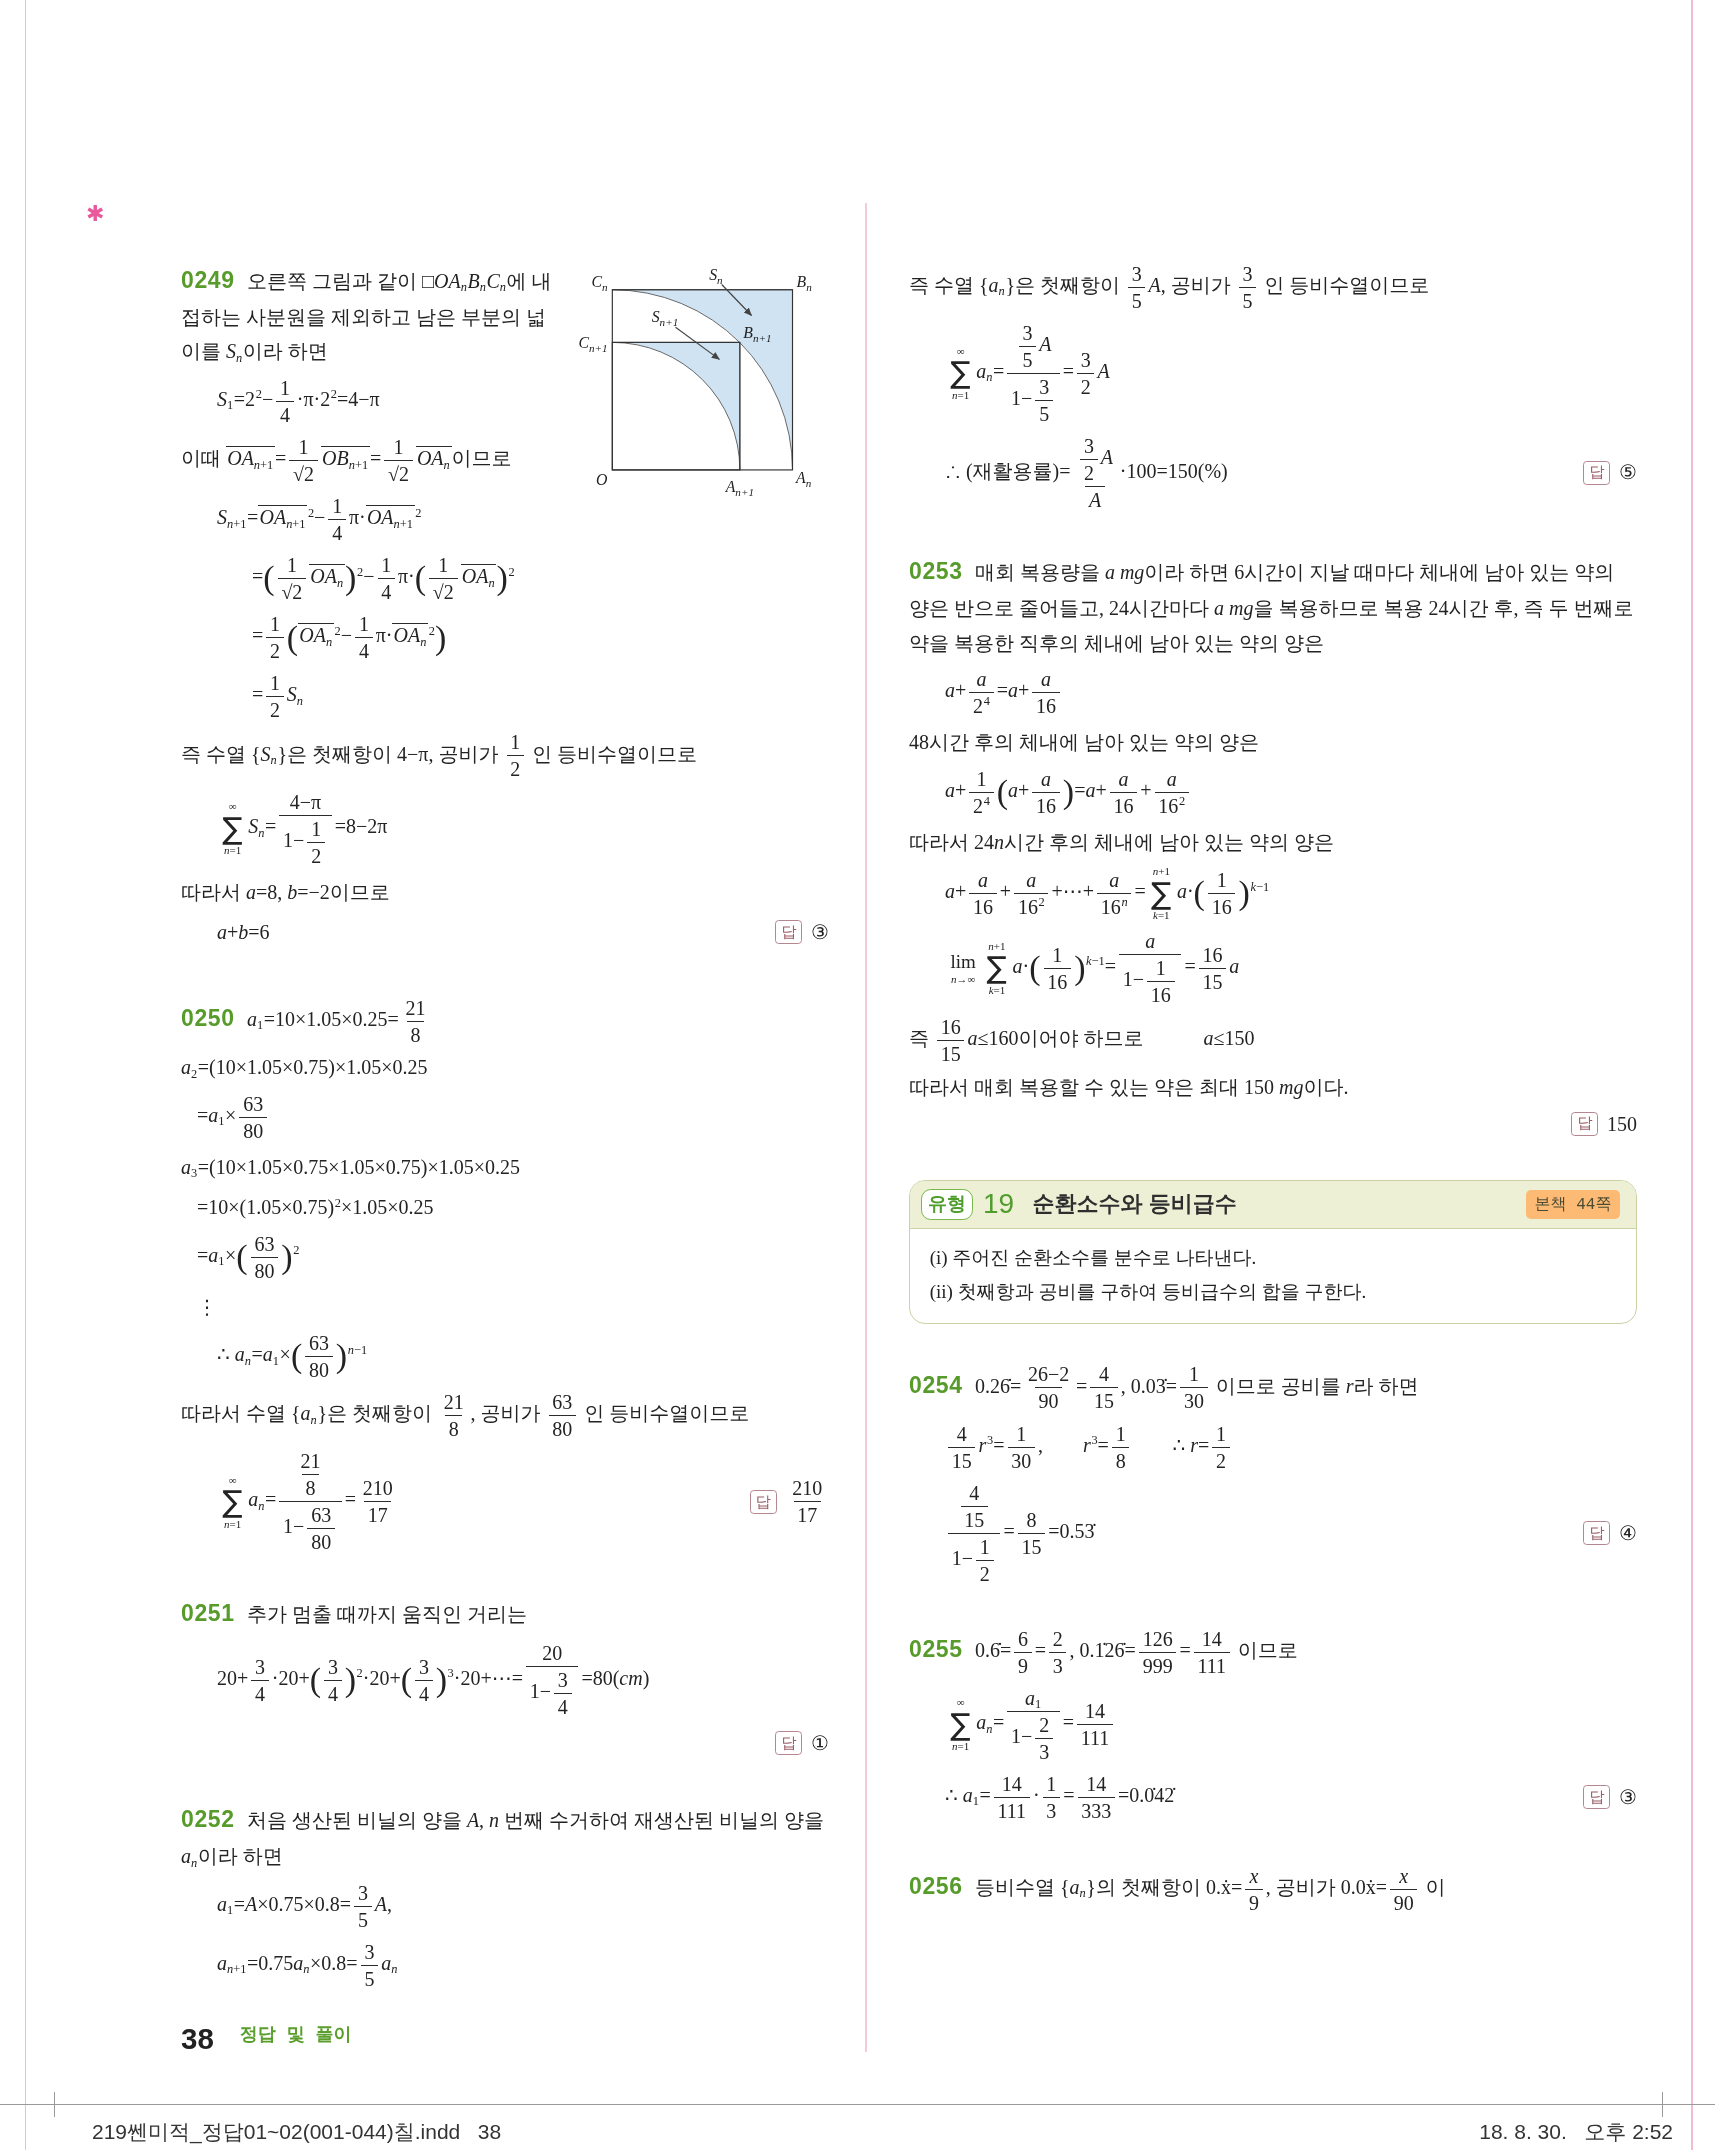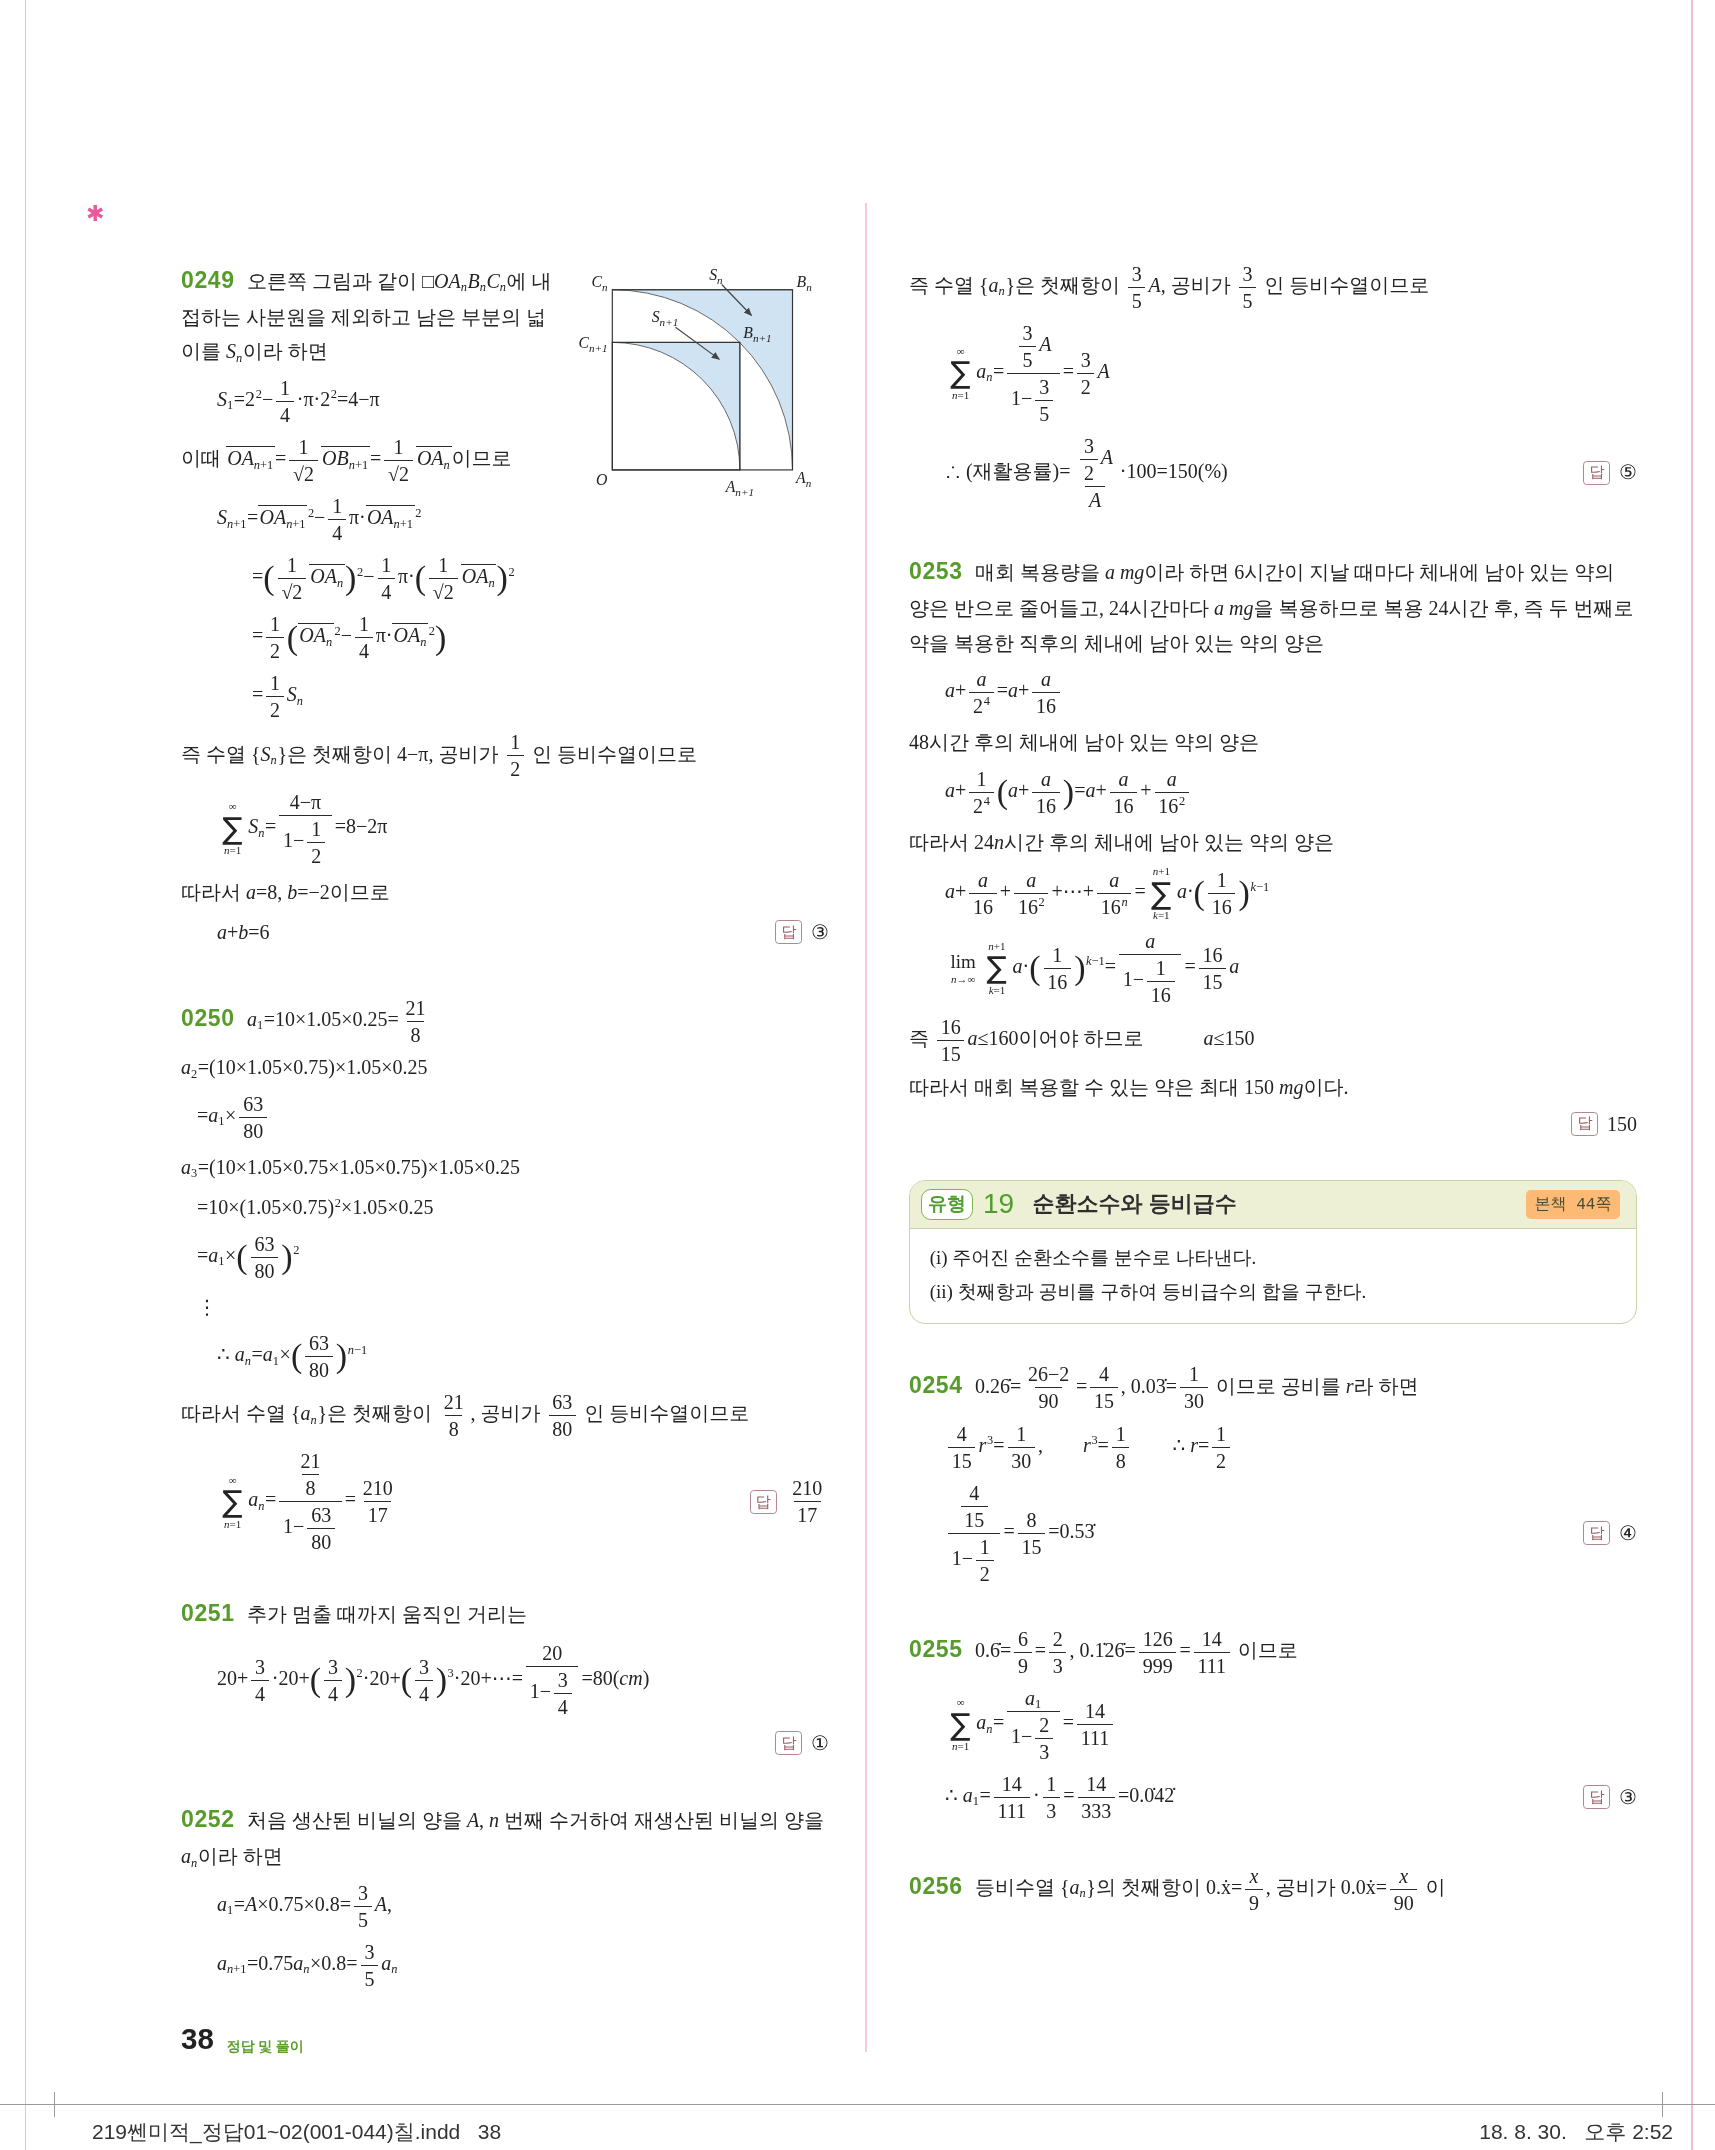--- a/index.html
+++ b/index.html
@@ -61,23 +61,23 @@
   .type-ref{margin-left:auto;font-size:16px;color:#4b4b33;background:#fdba74;border-radius:4.9px;
             padding:3.7px 8.6px;font-family:Liberation Mono, monospace;flex:none}
   .typebox-body{padding:12.3px 19.7px 14.7px;font-size:19px;line-height:1.78;color:#222}
 
   
   .figwrap{float:right;margin:3.7px 0 12.3px 16px;width:252px}
   .figwrap svg text{font-family:"Liberation Serif",serif;font-style:italic;font-size:27px;fill:#222}
   .figwrap svg .fsub{font-size:19px}
 
   
-  .footer{position:absolute;left:181px;top:2022px;display:flex;align-items:flex-end;gap:13px}
+  .footer{position:absolute;left:181px;top:2022px;display:flex;align-items:flex-start;gap:26px}
   .page-num{font-family:"Liberation Sans",sans-serif;font-weight:800;font-size:29.5px;color:#222}
-  .footer-label{color:#5a9e2b;font-size:14px;font-family:Liberation Serif, serif;font-weight:bold}
+  .footer-label{color:#5a9e2b;font-size:18px;font-family:Liberation Mono, monospace;font-weight:bold}
   .print-line{position:absolute;left:0;right:0;top:2104px;border-top:1.2px solid #9a9a9a}
   .print-tick{position:absolute;top:2092px;height:24.6px;width:1.2px;background:#9a9a9a}
   #tick-left{left:54px}
   #tick-right{left:1662px}
   .print-text{position:absolute;top:2118px;font-size:21px;color:#333;
               font-family:"Liberation Sans",sans-serif;white-space:pre}
   #print-left{left:92px}
   #print-right{right:43px}
 </style>
 </head>

